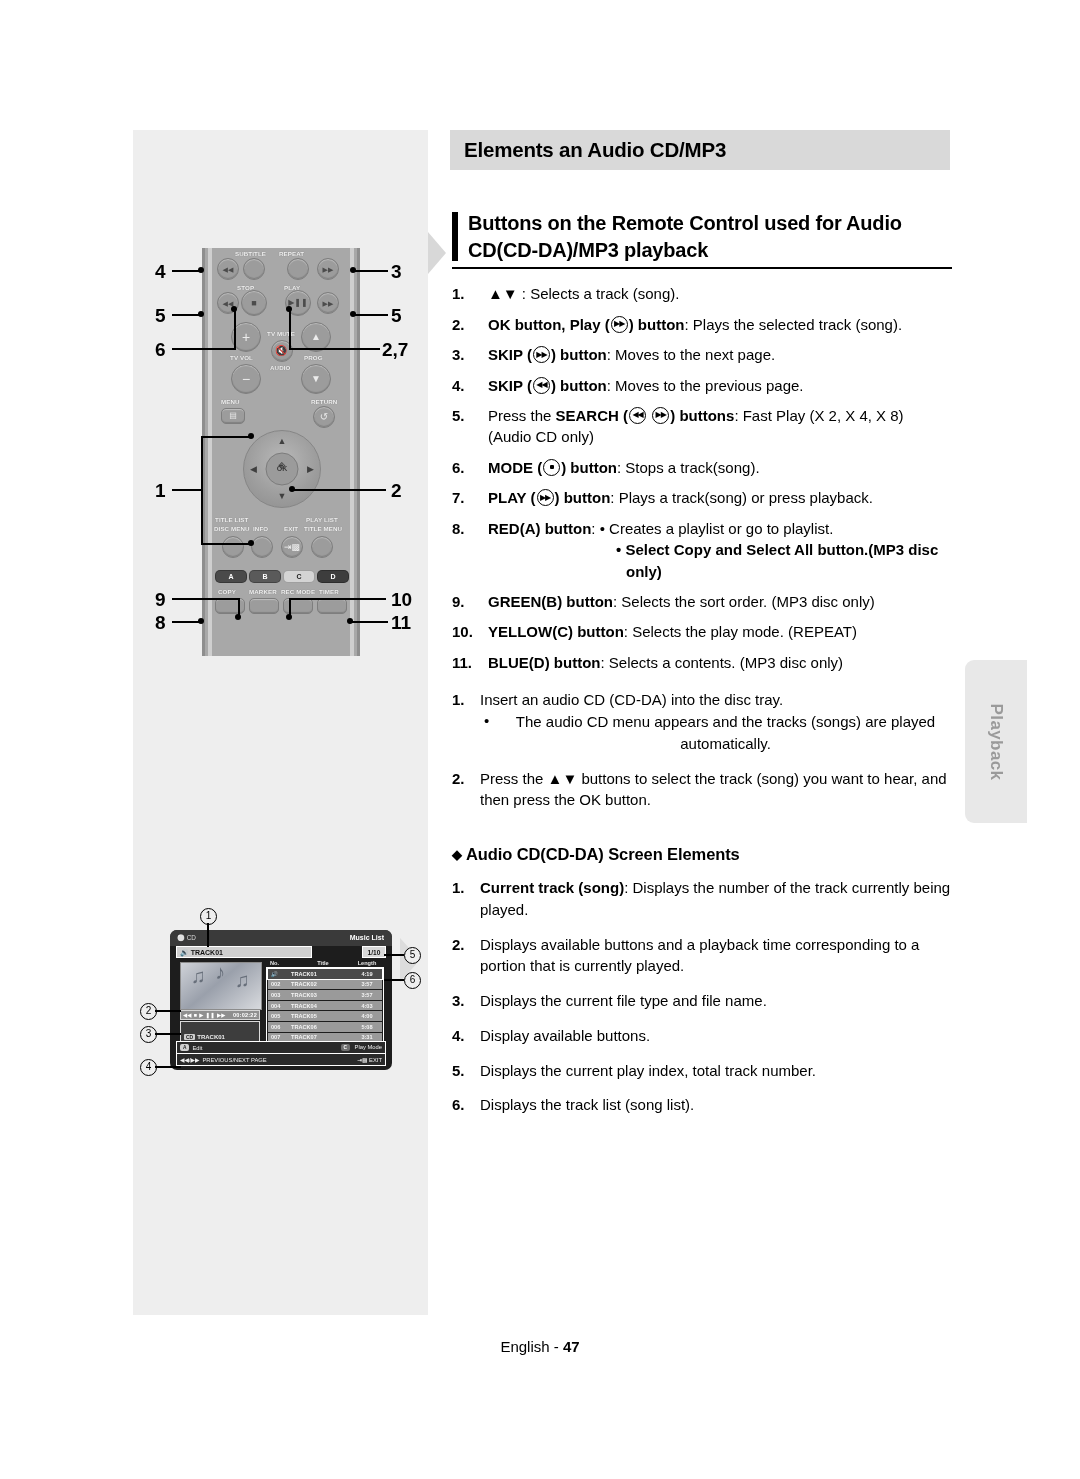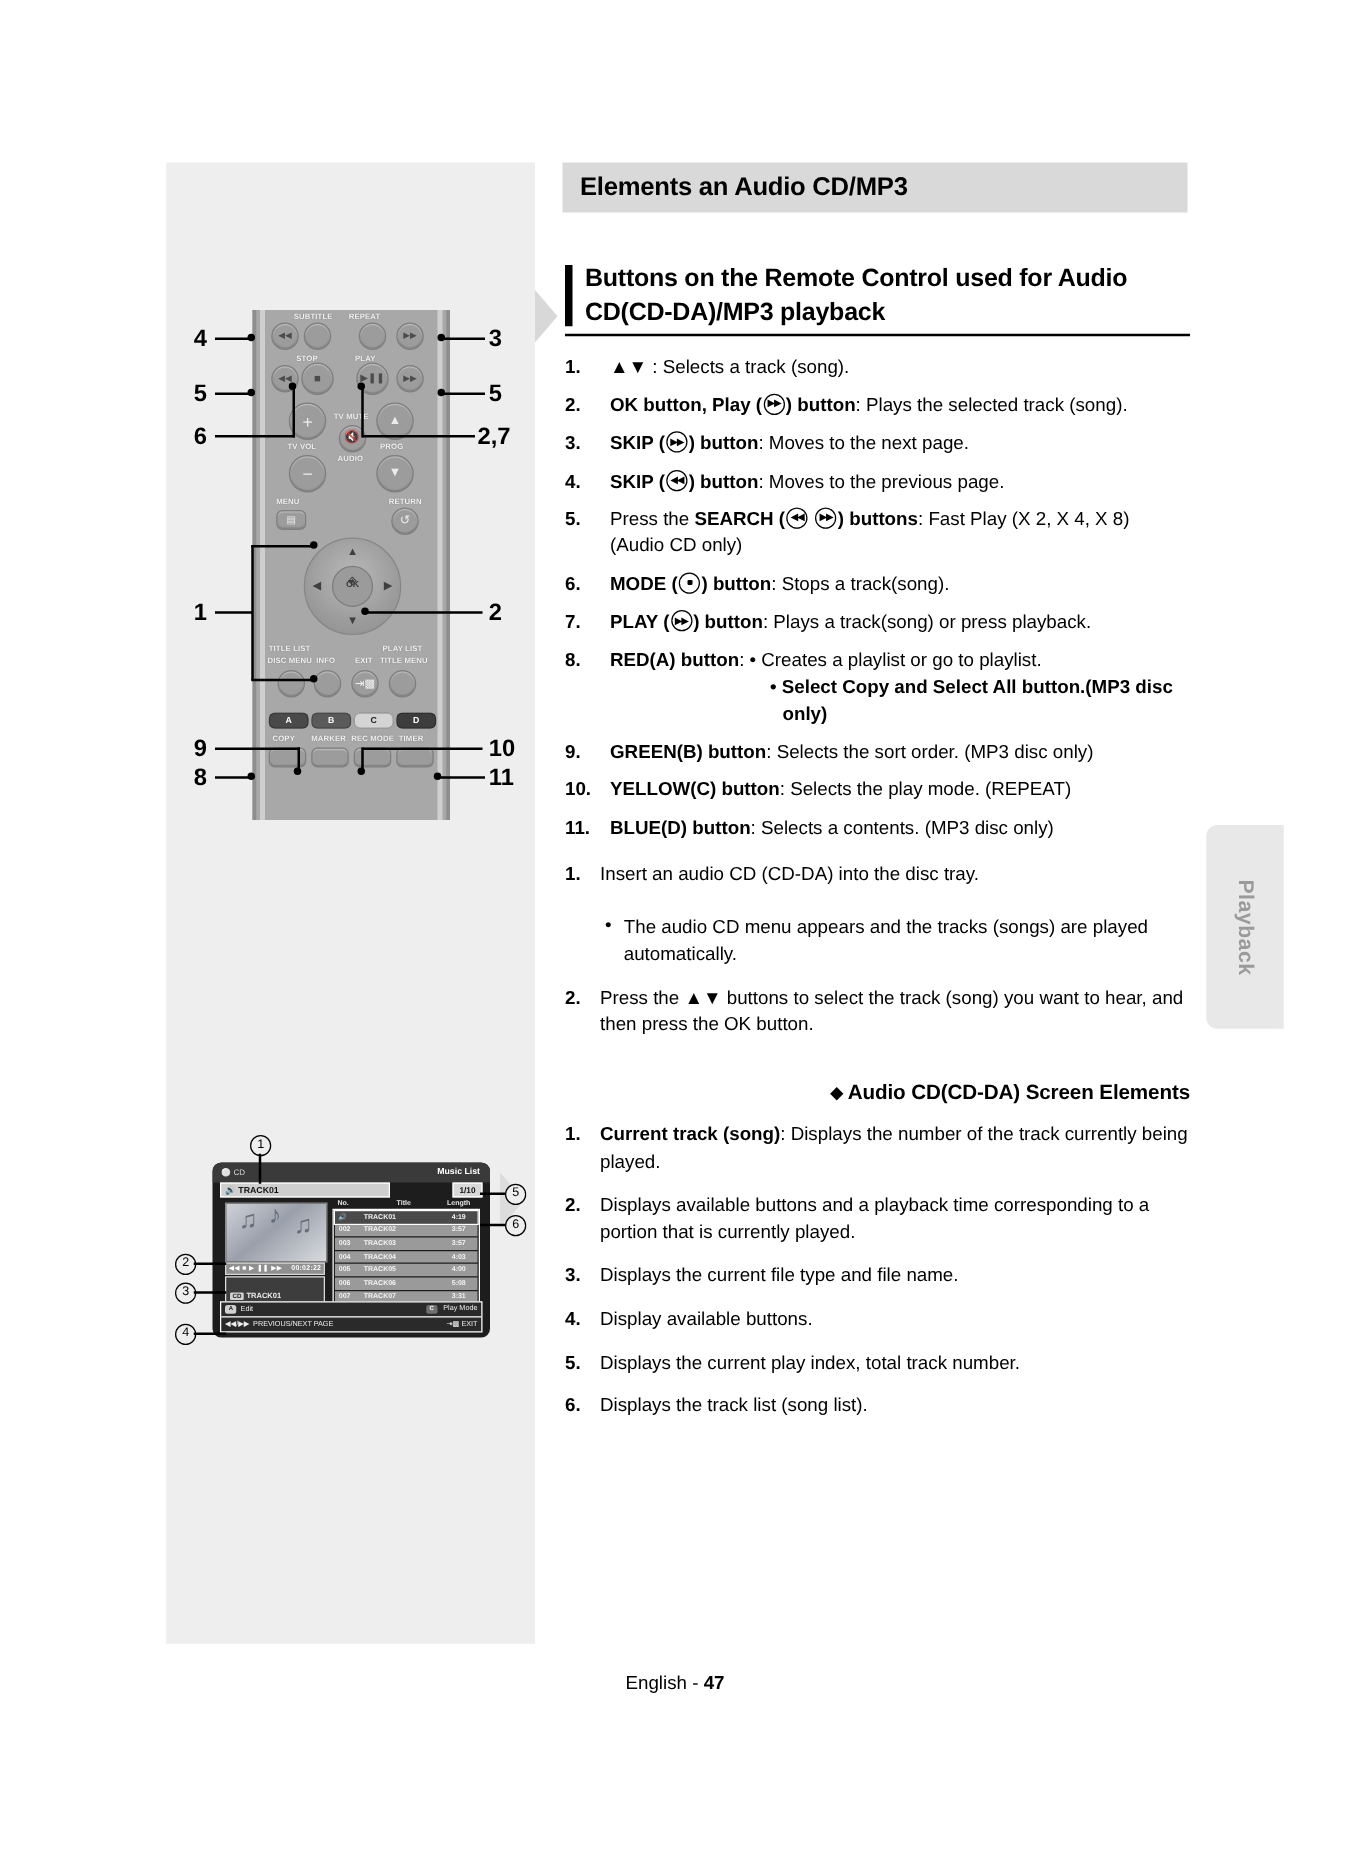--- a/index.html
+++ b/index.html
@@ -166,35 +166,35 @@
   }
   ol.proc > li .num {
     position: absolute;
     left: 0; top: 0;
     font-weight: bold;
   }
   .dashbullet {
     display: block;
     position: relative;
     padding-left: 19px;
-    margin-top: 20px;
+    margin-top: 0;
+    text-align: center;
   }
   .dashbullet::before {
     content: "\2022";
     position: absolute;
     left: 4px; top: -1px;
     font-size: 15px;
   }
 
   .diamond-head {
     margin-top: 34px;
     font-size: 16.5px;
     font-weight: bold;
     letter-spacing: -0.1px;
-    text-align: right;
   }
   .diamond-head .dia {
     font-size: 13px;
     vertical-align: 1px;
     margin-right: 4px;
   }
 
   
   .footer {
     position: absolute;

